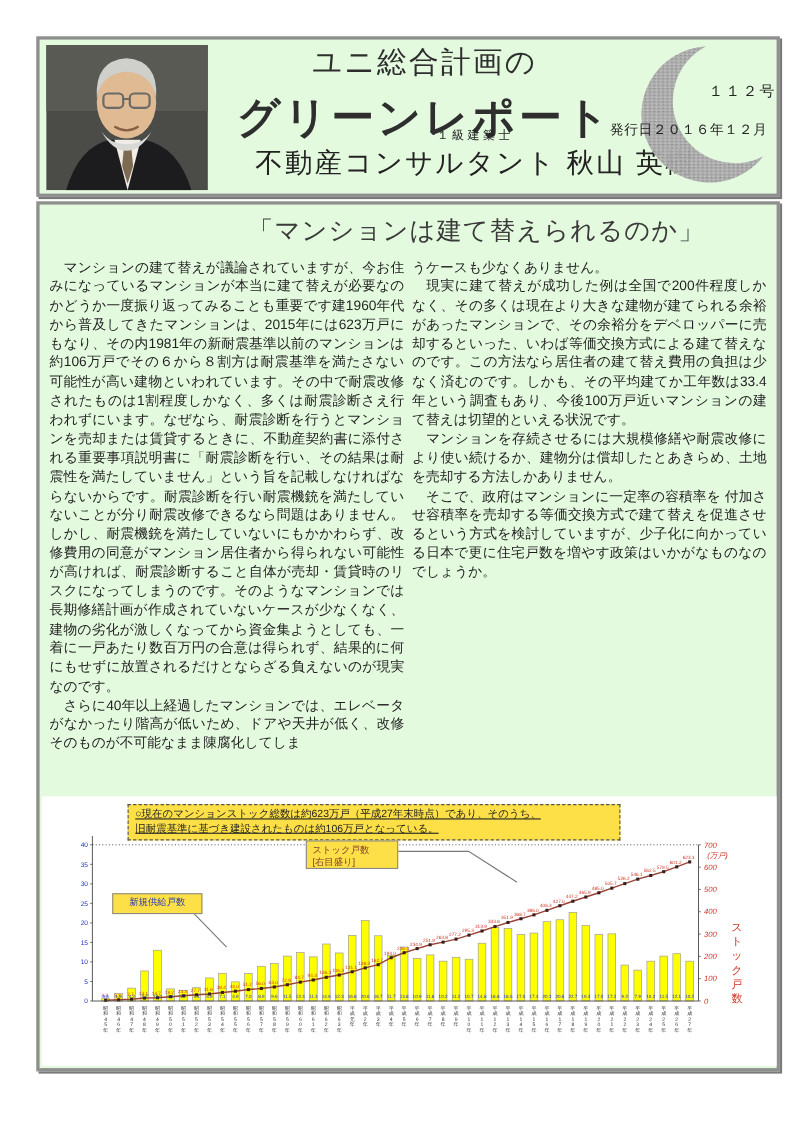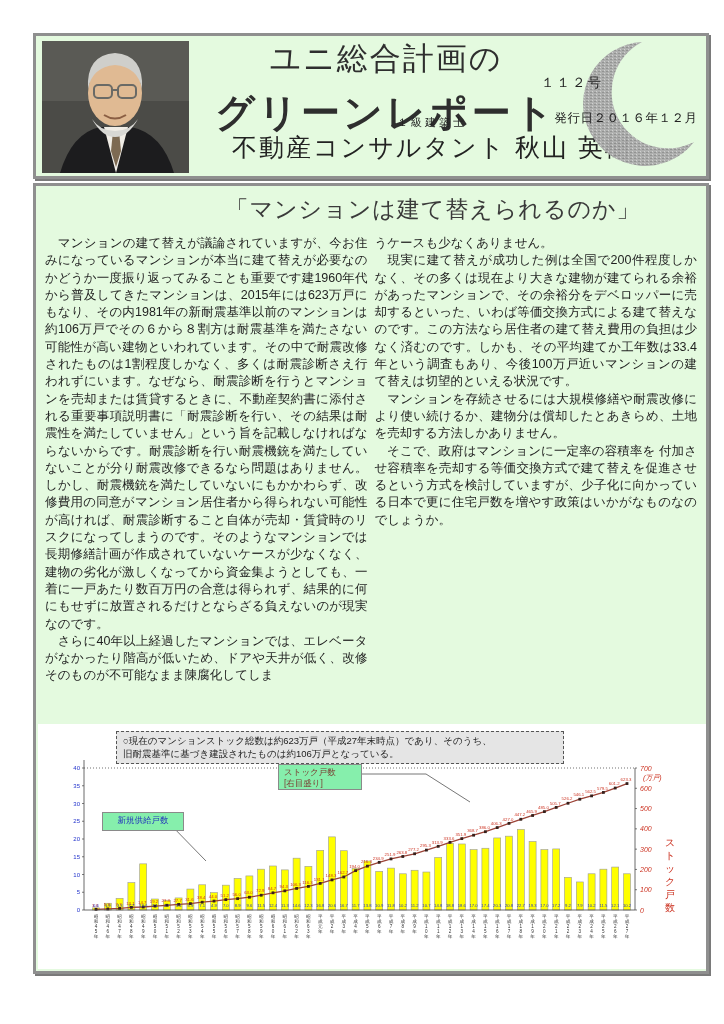--- a/index.html
+++ b/index.html
@@ -6,43 +6,43 @@
   body{width:724px;height:1024px;font-family:"Liberation Sans","DejaVu Sans",sans-serif;}
   .page{position:relative;width:724px;height:1024px;background:#ffffff;overflow:hidden;}
   .gbox{position:absolute;left:33px;width:676px;background:#e4fadf;border:3px solid #8f8f8f;
         box-shadow:2px 2px 0 #7a7a7a;box-sizing:border-box;}
   .header-box{top:33px;height:146px;}
   .main-box{top:183px;height:791px;}
 
   
   .portrait{position:absolute;left:6px;top:5px;width:147px;height:132px;}
   .head-center{position:absolute;left:165px;top:2px;width:370px;text-align:center;color:#2e2e2e;}
-  .title1{font-size:31px;letter-spacing:2px;}
+  .title1{font-size:27px;letter-spacing:2px;}
   .title2{font-size:39px;font-weight:bold;letter-spacing:3px;margin-top:6px;}
   .author{position:absolute;left:196px;top:79px;text-align:center;color:#222;}
   .author-title{font-size:11px;letter-spacing:3px;}
   .author-name{font-size:25px;letter-spacing:2px;margin-top:1px;}
   .head-right{position:absolute;left:505px;top:0;width:165px;height:140px;}
   .crescent{position:absolute;right:2px;top:2px;}
-  .issue-no{position:absolute;left:0;top:38px;width:165px;text-align:left;font-size:13.5px;letter-spacing:2px;color:#222;}
+  .issue-no{position:absolute;left:0;top:38px;width:165px;text-align:right;font-size:13.5px;letter-spacing:2px;color:#222;}
   .issue-date{position:absolute;left:0;top:74px;width:170px;text-align:center;font-size:12.5px;letter-spacing:0.5px;color:#222;}
 
   
   .headline{margin:8px 0 10px 0;text-align:center;transform:translateX(62px);
             font-size:23px;font-weight:normal;color:#3a3a3a;letter-spacing:1px;}
   .cols{display:flex;gap:7px;padding:0 9px;}
   .col{width:327px;font-size:12.5px;line-height:17.3px;text-align:justify;color:#1f1f1f;}
   .col p{margin:0;text-justify:inter-ideograph;}
 
   
   .chart{position:absolute;left:2px;top:538px;width:668px;height:245px;background:#ffffff;}
   .chart svg{position:absolute;left:0;top:0;}
   .chart-note{position:absolute;left:78px;top:7px;width:448px;border:1px dashed #555;
-              padding:3px 6px;font-size:9.5px;line-height:12.5px;color:#222;box-sizing:border-box;background:#e5e5e5;}
-  .callout{position:absolute;border:1.5px solid #8a8a8a;background:#86efac;box-sizing:border-box;}
+              padding:3px 6px;font-size:9.5px;line-height:12.5px;color:#222;box-sizing:border-box;background:#fde047;text-decoration:underline;}
+  .callout{position:absolute;border:1.5px solid #8a8a8a;background:#fde047;box-sizing:border-box;}
   .callout-stock{left:240px;top:40px;width:84px;height:26px;font-size:8.5px;line-height:10.5px;
                  color:#7a3a30;padding:2px 5px;}
   .callout-supply{left:64px;top:88px;width:82px;height:19px;font-size:8.5px;line-height:14px;
                   color:#2233bb;text-align:center;}
 </style>
 </head>
 <body>
 
 <div class="page">
 

